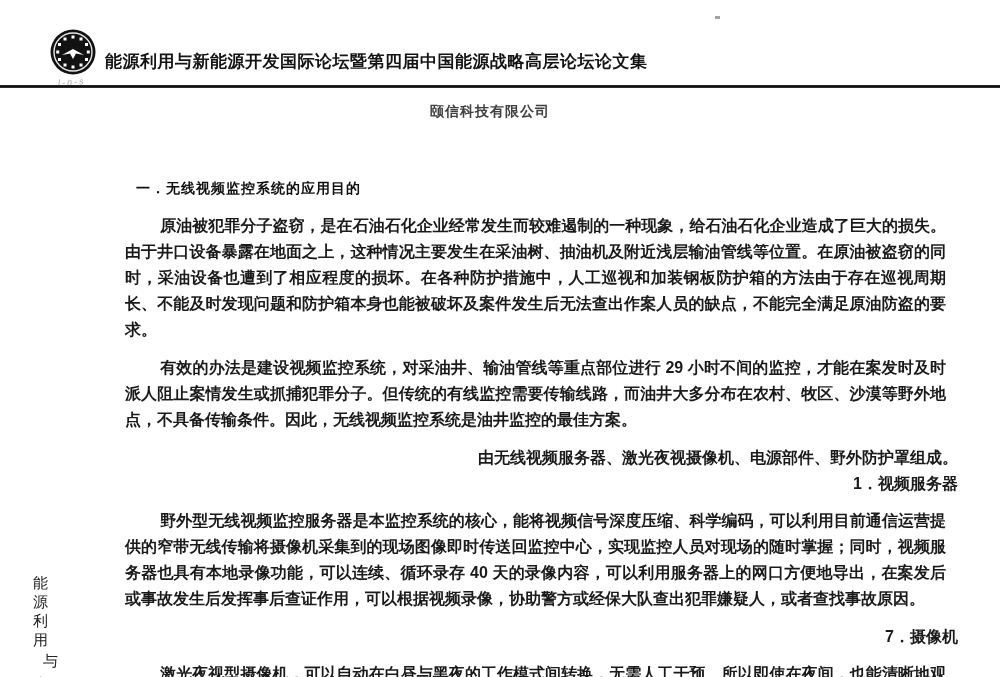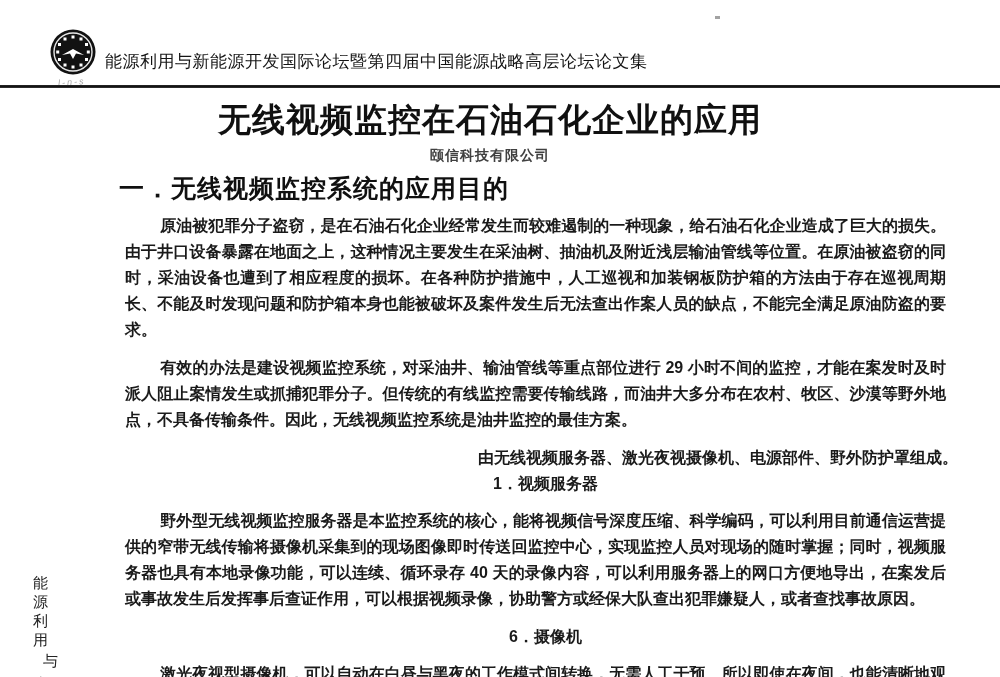--- a/index.html
+++ b/index.html
@@ -16,21 +16,21 @@
   
   .header-band { position: absolute; left: 0; top: 0; width: 1000px; height: 86px; }
   .logo-wrap { position: absolute; left: 50px; top: 28px; width: 48px; height: 58px; }
   .logo-scribble {
     position: absolute; left: 8px; top: 49px;
     font-size: 9px; font-style: italic; color: #8a8a8a; opacity: .75;
     letter-spacing: 2px; transform: rotate(-4deg); white-space: nowrap;
   }
   .proceedings-title {
     position: absolute; left: 105px; top: 50px; width: 560px;
-    font-size: 17px; font-weight: normal; letter-spacing: .5px;
+    font-size: 17px; font-weight: bold; letter-spacing: .5px;
     white-space: nowrap; color: #141414;
   }
   .scan-speck {
     position: absolute; left: 715px; top: 16px;
     width: 5px; height: 3px; background: #8b8b8b; opacity: .8;
   }
   .header-divider {
     position: absolute; left: 0; top: 85px; width: 1000px; height: 3px;
     background: linear-gradient(180deg, #2a2a2a 0%, #111 55%, #3a3a3a 100%);
   }
@@ -60,26 +60,26 @@
     font-size: 14px; font-weight: bold; letter-spacing: 1px; color: #404040;
   }
 
   .content {
     position: absolute; left: 113px; top: 176px; width: 845px;
     font-size: 16px; line-height: 26px; font-weight: bold;
     text-align: justify; color: #1a1a1a;
   }
   .sec-heading {
     font-family: Liberation Serif, serif;
-    font-size: 25px; font-weight: bold; line-height: 25px;
-    letter-spacing: 1px; text-align: left; margin-left: 6px; color: #101010;
+    font-size: 14px; font-weight: bold; line-height: 25px;
+    letter-spacing: 1px; text-align: left; margin-left: 23px; color: #101010;
   }
   .para { margin: 12px; text-indent: 2.2em; }
   .intro-line { margin: 0; text-indent: 1.25em; text-align: right; }
-  .sub-heading { line-height: 25px; text-indent: 1.25em; text-align: center; }
+  .sub-heading { line-height: 25px; text-indent: 1.25em; text-align: right; }
 </style>
 </head>
 <body>
 
 <div class="page">
 
   <div class="header-band">
     <div class="logo-wrap">
       <svg width="46" height="50" viewBox="0 0 46 50">
         <circle cx="23" cy="24" r="22.5" fill="#121212"></circle>
@@ -110,31 +110,30 @@
   <div class="margin-vtext">
     <span class="vchar">能</span>
     <span class="vchar">源</span>
     <span class="vchar">利</span>
     <span class="vchar">用</span>
     <span class="vchar shift">与</span>
     <span class="vchar gap">生</span>
   </div>
 
   <div class="title-block">
-    <div class="article-title">无线视频监控在石油石化企业的应用</div>
     <div class="article-author">颐信科技有限公司</div>
   </div>
 
   <div class="content">
     <div class="sec-heading">一．无线视频监控系统的应用目的</div>
     <p class="para">原油被犯罪分子盗窃，是在石油石化企业经常发生而较难遏制的一种现象，给石油石化企业造成了巨大的损失。由于井口设备暴露在地面之上，这种情况主要发生在采油树、抽油机及附近浅层输油管线等位置。在原油被盗窃的同时，采油设备也遭到了相应程度的损坏。在各种防护措施中，人工巡视和加装钢板防护箱的方法由于存在巡视周期长、不能及时发现问题和防护箱本身也能被破坏及案件发生后无法查出作案人员的缺点，不能完全满足原油防盗的要求。</p>
     <p class="para">有效的办法是建设视频监控系统，对采油井、输油管线等重点部位进行 29 小时不间的监控，才能在案发时及时派人阻止案情发生或抓捕犯罪分子。但传统的有线监控需要传输线路，而油井大多分布在农村、牧区、沙漠等野外地点，不具备传输条件。因此，无线视频监控系统是油井监控的最佳方案。</p>
 
     <p class="intro-line">由无线视频服务器、激光夜视摄像机、电源部件、野外防护罩组成。</p>
 
     <div class="sub-heading">1．视频服务器</div>
     <p class="para">野外型无线视频监控服务器是本监控系统的核心，能将视频信号深度压缩、科学编码，可以利用目前通信运营提供的窄带无线传输将摄像机采集到的现场图像即时传送回监控中心，实现监控人员对现场的随时掌握；同时，视频服务器也具有本地录像功能，可以连续、循环录存 40 天的录像内容，可以利用服务器上的网口方便地导出，在案发后或事故发生后发挥事后查证作用，可以根据视频录像，协助警方或经保大队查出犯罪嫌疑人，或者查找事故原因。</p>
 
-    <div class="sub-heading">6．摄像机</div>
+    <div class="sub-heading">7．摄像机</div>
     <p class="para">激光夜视型摄像机，可以自动在白昼与黑夜的工作模式间转换，无需人工干预。所以即使在夜间，也能清晰地观察到 500-5000 米远的情况，并根据监控距离的远近选配不同型号的摄像机。激光夜视型摄像机与红外夜视摄像机相比，最大的优点是设备本身不发出任何可见光，犯罪分子无法发现摄像机的存在，不致引起警觉，另一个优点是由于激光的集中性，能够传输较长距离，因此观察距离远，能够满足加密井、单井等各种不同分布形式的油井监控的要求</p>
   </div>
 
 </div>
 
 </body></html>

